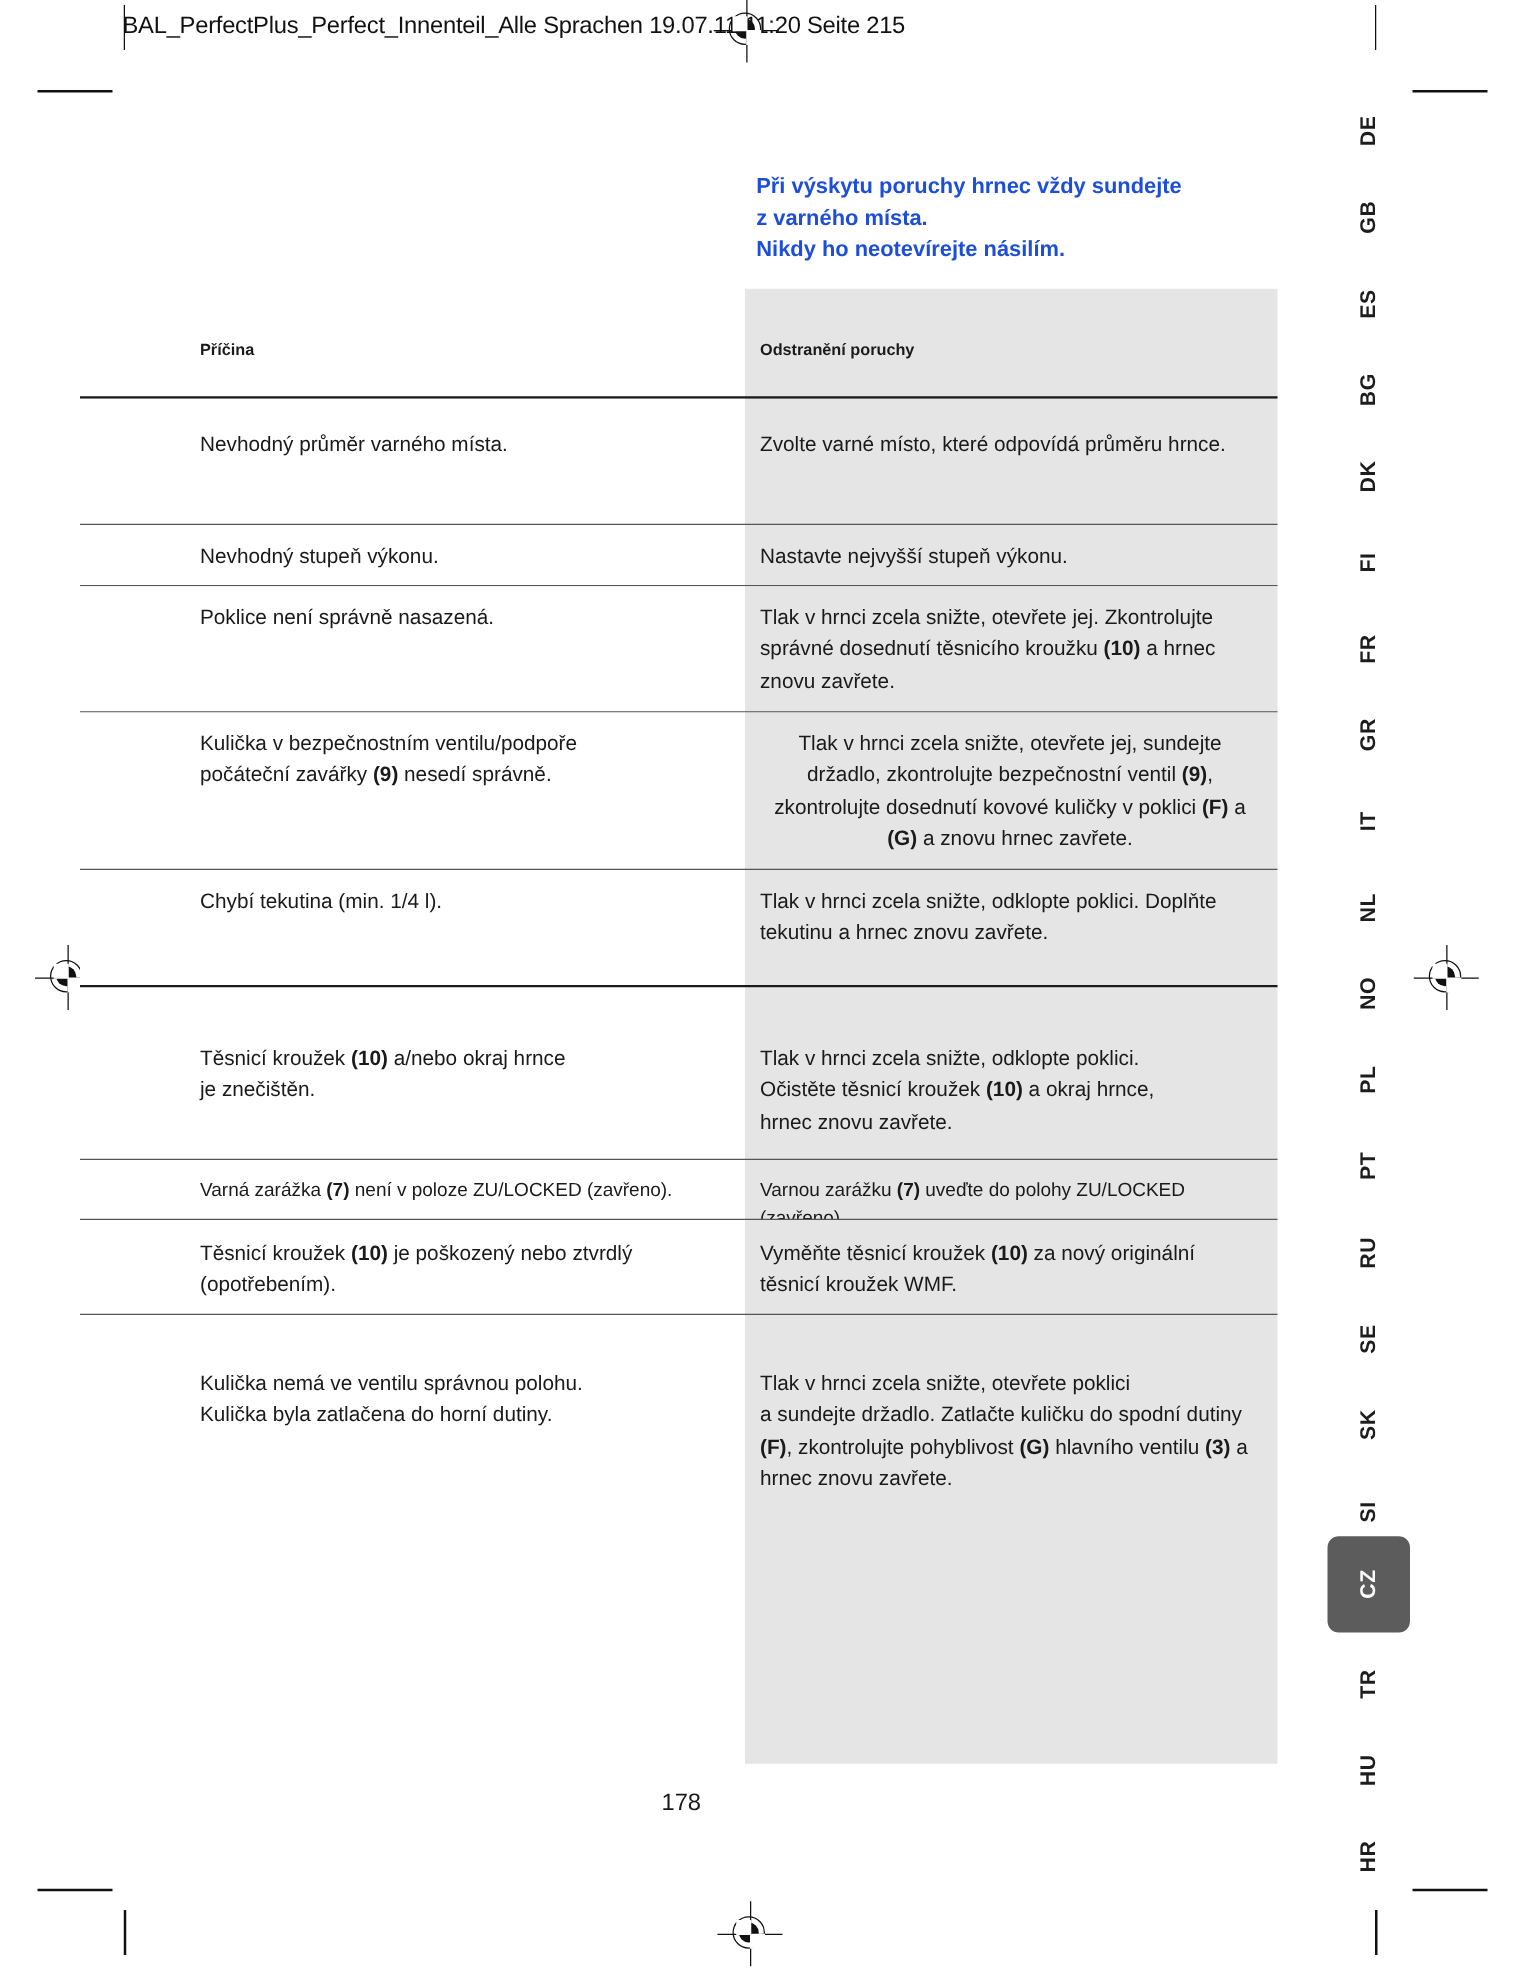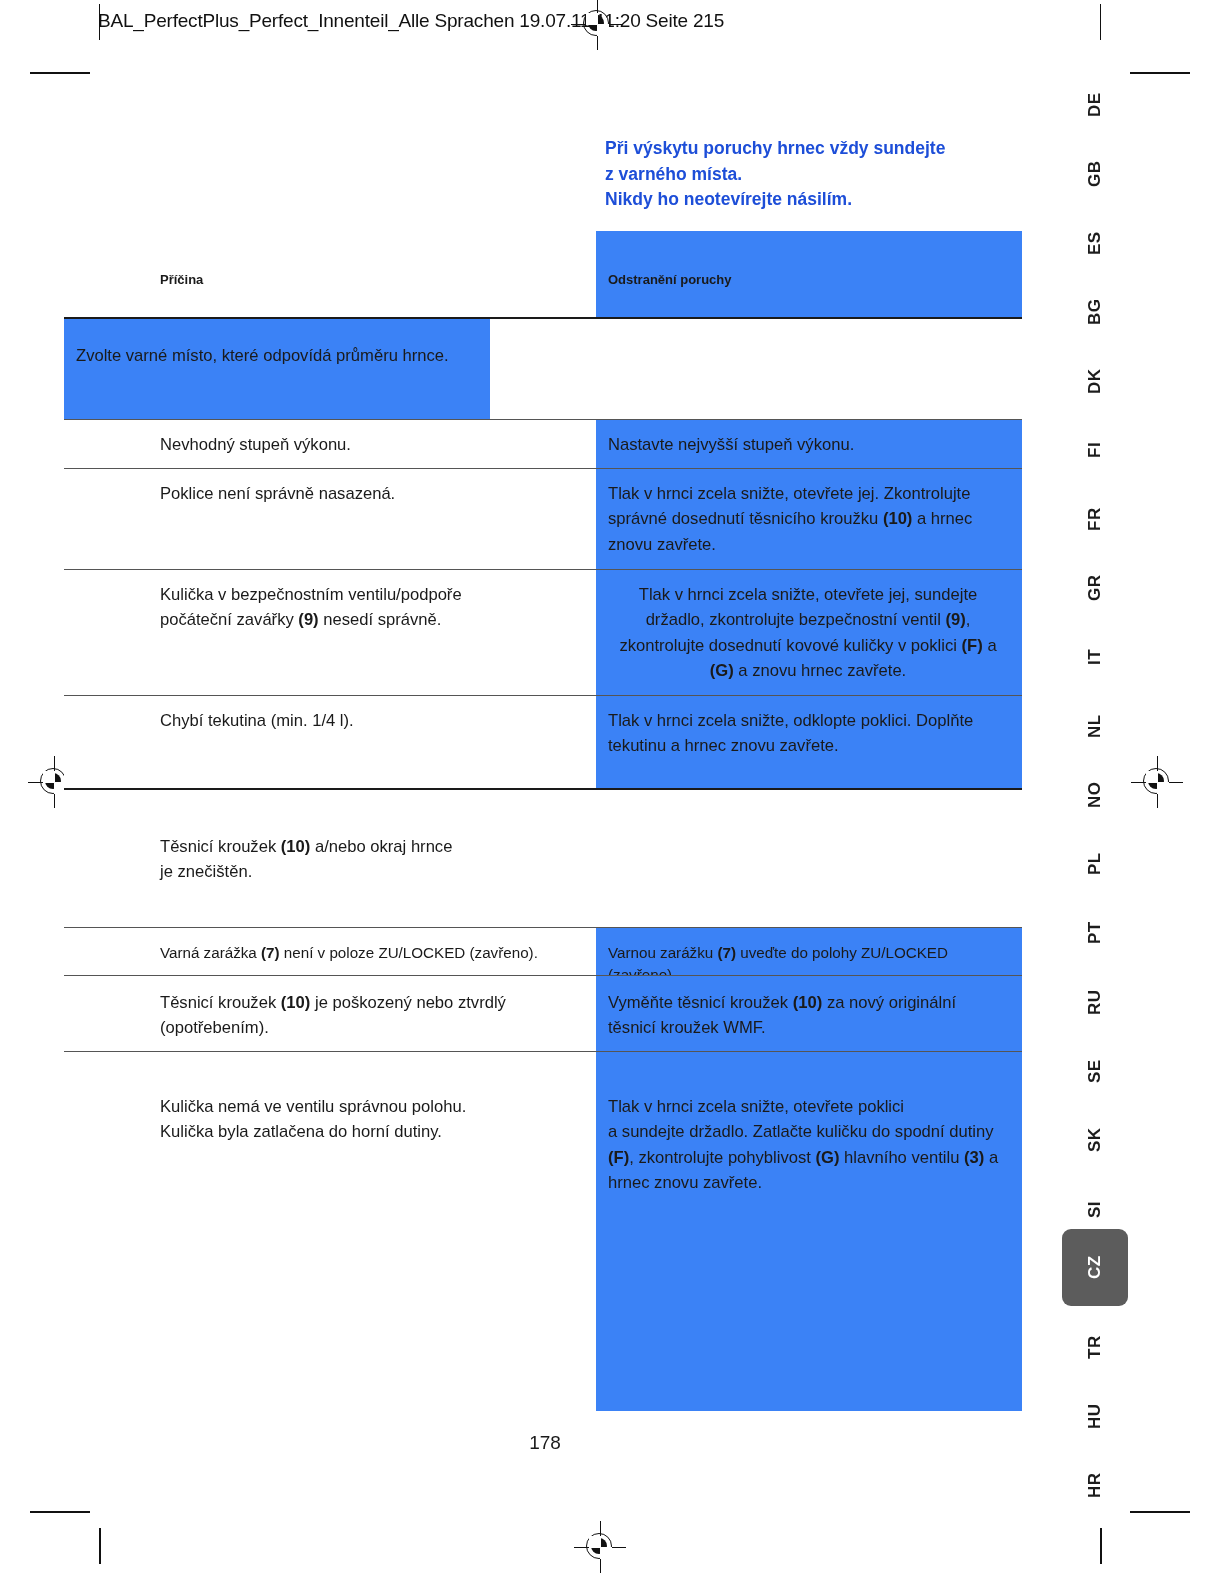--- a/index.html
+++ b/index.html
@@ -124,21 +124,21 @@
   .c-cause {
     width: 532px;
     box-sizing: border-box;
     padding: 14px 12px 0 96px;
     background: #ffffff;
   }
   .c-fix {
     width: 426px;
     box-sizing: border-box;
     padding: 14px 14px 0 12px;
-    background: #3b82f6;
+    background: #e5e5e5;
   }
   .cell-txt {
     font-size: 16.6px;
     line-height: 25.5px;
     color: #1a1a1a;
   }
   .cell-txt.small {
     font-size: 15.2px;
     line-height: 22px;
   }
@@ -265,20 +265,23 @@
       <div class="c-cause">
         <div class="cell-txt">Příčina</div>
       </div>
       <div class="c-fix">
         <div class="cell-txt">Odstranění poruchy</div>
       </div>
       <div class="rule thick" style="bottom:0;"></div>
     </div>
 
     <div class="t-row" style="height:101px;">
+      <div class="c-cause" style="padding-top:24px;">
+        <div class="cell-txt">Nevhodný průměr varného místa.</div>
+      </div>
       <div class="c-fix" style="padding-top:24px;">
         <div class="cell-txt">Zvolte varné místo, které odpovídá průměru hrnce.</div>
       </div>
       <div class="rule thin" style="bottom:0;"></div>
     </div>
 
     <div class="t-row" style="height:49px;">
       <div class="c-cause" style="padding-top:12px;">
         <div class="cell-txt">Nevhodný stupeň výkonu.</div>
       </div>
@@ -314,20 +317,23 @@
       </div>
       <div class="c-fix" style="padding-top:12px;">
         <div class="cell-txt">Tlak v hrnci zcela snižte, odklopte poklici. Doplňte tekutinu a hrnec znovu zavřete.</div>
       </div>
       <div class="rule thick" style="bottom:0;"></div>
     </div>
 
     <div class="t-row" style="height:138px;">
       <div class="c-cause" style="padding-top:44px;">
         <div class="cell-txt">Těsnicí kroužek <b>(10)</b> a/nebo okraj hrnce<br>je znečištěn.</div>
+      </div>
+      <div class="c-fix" style="padding-top:44px;">
+        <div class="cell-txt">Tlak v hrnci zcela snižte, odklopte poklici.<br>Očistěte těsnicí kroužek <b>(10)</b> a okraj hrnce,<br>hrnec znovu zavřete.</div>
       </div>
       <div class="rule thin" style="bottom:0;"></div>
     </div>
 
     <div class="t-row" style="height:48px;">
       <div class="c-cause" style="padding-top:14px;">
         <div class="cell-txt small">Varná zarážka <b>(7)</b> není v poloze ZU/LOCKED (zavřeno).</div>
       </div>
       <div class="c-fix" style="padding-top:14px;">
         <div class="cell-txt small">Varnou zarážku <b>(7)</b> uveďte do polohy ZU/LOCKED (zavřeno).</div>

